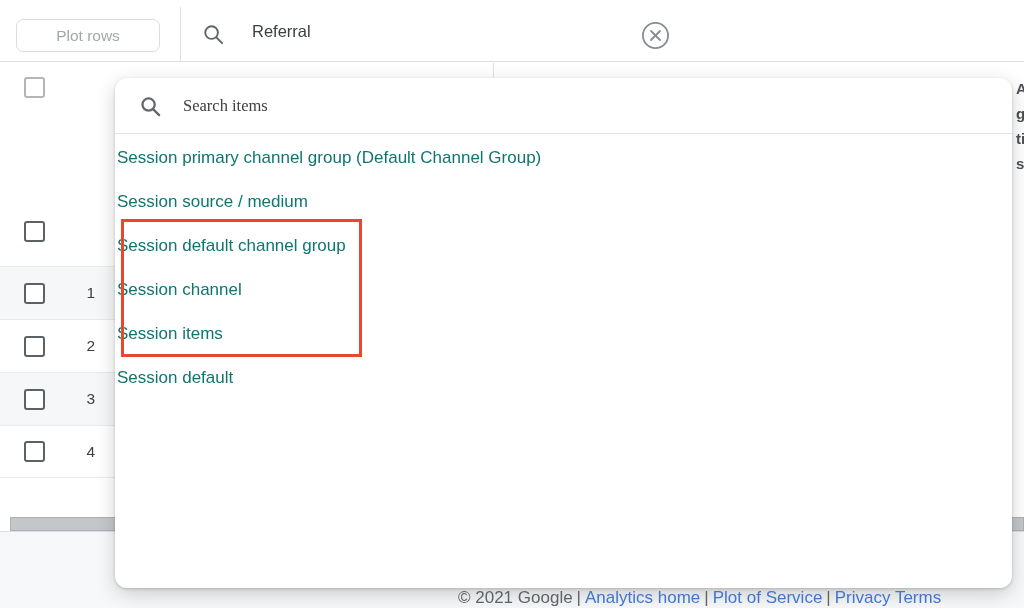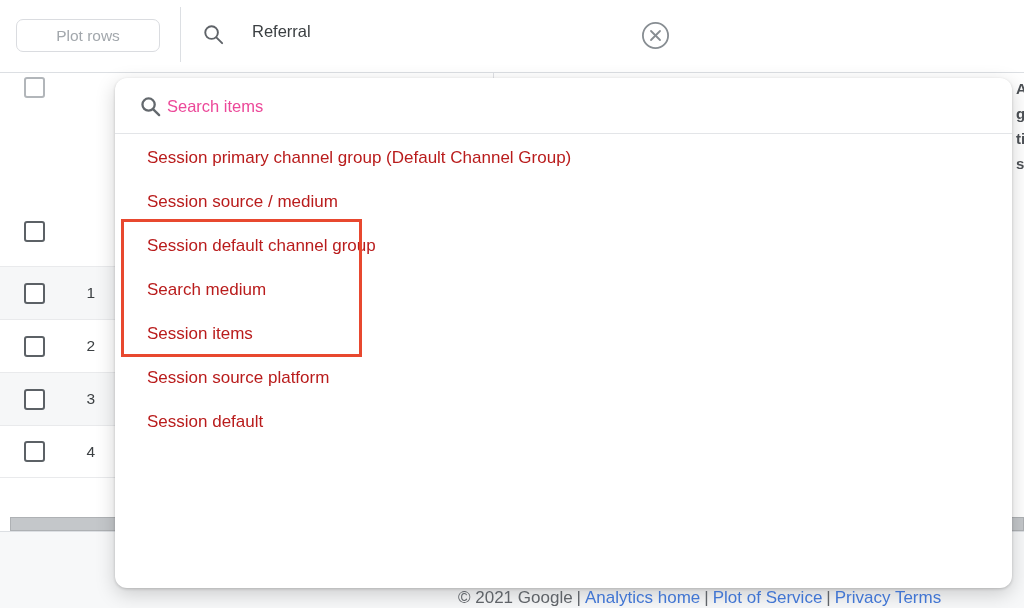--- a/index.html
+++ b/index.html
@@ -2,21 +2,21 @@
 <html><head>
 <meta charset="utf-8">
 <style>
   html,body{margin:0;padding:0;background:#ffffff;}
   *{box-sizing:border-box;}
   .screen{
     position:relative;width:1024px;height:608px;overflow:hidden;background:#ffffff;
     font-family:"Liberation Sans", sans-serif;color:#3c4043;
   }
   
-  .topbar{position:absolute;left:0;top:0;width:1024px;height:73px;background:#ffffff;border-bottom:1px solid #dcdfe3;z-index:2;}
+  .topbar{position:absolute;left:0;top:0;width:1024px;height:62px;background:#ffffff;border-bottom:1px solid #dcdfe3;z-index:2;}
   .plot-rows-btn{position:absolute;left:16px;top:19px;width:144px;height:33px;border:1px solid #dadce0;border-radius:7px;background:#ffffff;color:#a2a7ac;font-size:15.5px;font-family:"Liberation Sans",sans-serif;display:flex;align-items:center;justify-content:center;cursor:default;}
   .topbar-vdiv{position:absolute;left:180px;top:7px;width:1px;height:55px;background:#dcdfe3;}
   .top-search-icon{position:absolute;left:202px;top:23px;width:23px;height:23px;}
   .top-search-value{position:absolute;left:252px;top:0;height:62px;line-height:62px;font-size:16.5px;color:#3c4043;}
   .clear-btn{position:absolute;left:641px;top:21px;width:29px;height:29px;cursor:pointer;}
   
   .header-sliver-vline{position:absolute;left:493px;top:63px;width:1px;height:15px;background:#dfe1e5;z-index:1;}
   
   .cb{display:inline-block;width:21px;height:21px;border:2px solid #5c6166;border-radius:3px;background:#ffffff;}
   .cb.light{border-color:#b2b6ba;}
@@ -32,23 +32,23 @@
   .hscroll{position:absolute;left:10px;top:517px;width:1014px;height:14px;background:#c4c7ca;border:1px solid #aeb1b4;z-index:1;}
   .bottom-divider{position:absolute;left:0;top:531px;width:1024px;height:1px;background:#dcdfe3;z-index:1;}
   .footer-band{position:absolute;left:0;top:532px;width:1024px;height:76px;background:#f7f8f9;z-index:0;}
   
   .edge-frag{position:absolute;left:1016px;font-size:15px;font-weight:bold;color:#4d5156;z-index:1;white-space:nowrap;}
   
   .panel{position:absolute;left:115px;top:78px;width:897px;height:510px;background:#ffffff;border-radius:12px;
     box-shadow:0 1px 3px rgba(0,0,0,.18), 0 6px 20px rgba(0,0,0,.18);z-index:5;}
   .panel-search{position:relative;height:56px;border-bottom:1px solid #e3e5e8;}
   .panel-search-icon{position:absolute;left:24px;top:17px;width:23px;height:23px;}
-  .panel-search-placeholder{position:absolute;left:52px;top:0;height:56px;line-height:56px;font-size:16.5px;color:#ec4899;}
+  .panel-search-placeholder{position:absolute;left:68px;top:0;height:56px;line-height:56px;font-size:16.5px;color:#404040;font-family:Liberation Serif, serif;}
   .panel-list{position:absolute;left:0;top:58px;width:100%;}
-  .dim-item{height:44px;display:flex;align-items:center;padding-left:32px;font-size:17px;color:#b91c1c;cursor:pointer;}
+  .dim-item{height:44px;display:flex;align-items:center;padding-left:2px;font-size:17px;color:#0f766e;cursor:pointer;}
   .red-box{position:absolute;left:6px;top:141px;width:241px;height:138px;border:3px solid #e8482f;z-index:6;pointer-events:none;}
   
   .footer-text{position:absolute;left:458px;top:588px;font-size:17px;white-space:nowrap;z-index:7;color:#5f6368;}
   .footer-text .lnk{color:#4175d2;cursor:pointer;}
   .footer-text .sep{color:#5f6368;padding:0 4px;}
   svg{display:block;}
 </style>
 </head>
 <body>
 
@@ -113,23 +113,22 @@
           <circle cx="10" cy="10" r="6.4" fill="none" stroke="#63686d" stroke-width="2.4"></circle>
           <line x1="15.2" y1="15.2" x2="21" y2="21" stroke="#63686d" stroke-width="2.4" stroke-linecap="round"></line>
         </svg>
       </span>
       <div class="panel-search-placeholder">Search items</div>
     </div>
     <div class="panel-list">
       <div class="dim-item">Session primary channel group (Default Channel Group)</div>
       <div class="dim-item">Session source / medium</div>
       <div class="dim-item">Session default channel group</div>
-      <div class="dim-item">Search medium</div>
+      <div class="dim-item">Session channel</div>
       <div class="dim-item">Session items</div>
-      <div class="dim-item">Session source platform</div>
       <div class="dim-item">Session default</div>
     </div>
     <div class="red-box"></div>
   </div>
 
   <div class="footer-text">
     <span>© 2021 Google</span><span class="sep">|</span><span class="lnk">Analytics home</span><span class="sep">|</span><span class="lnk">Plot of Service</span><span class="sep">|</span><span class="lnk">Privacy Terms</span>
   </div>
 
 </div>

